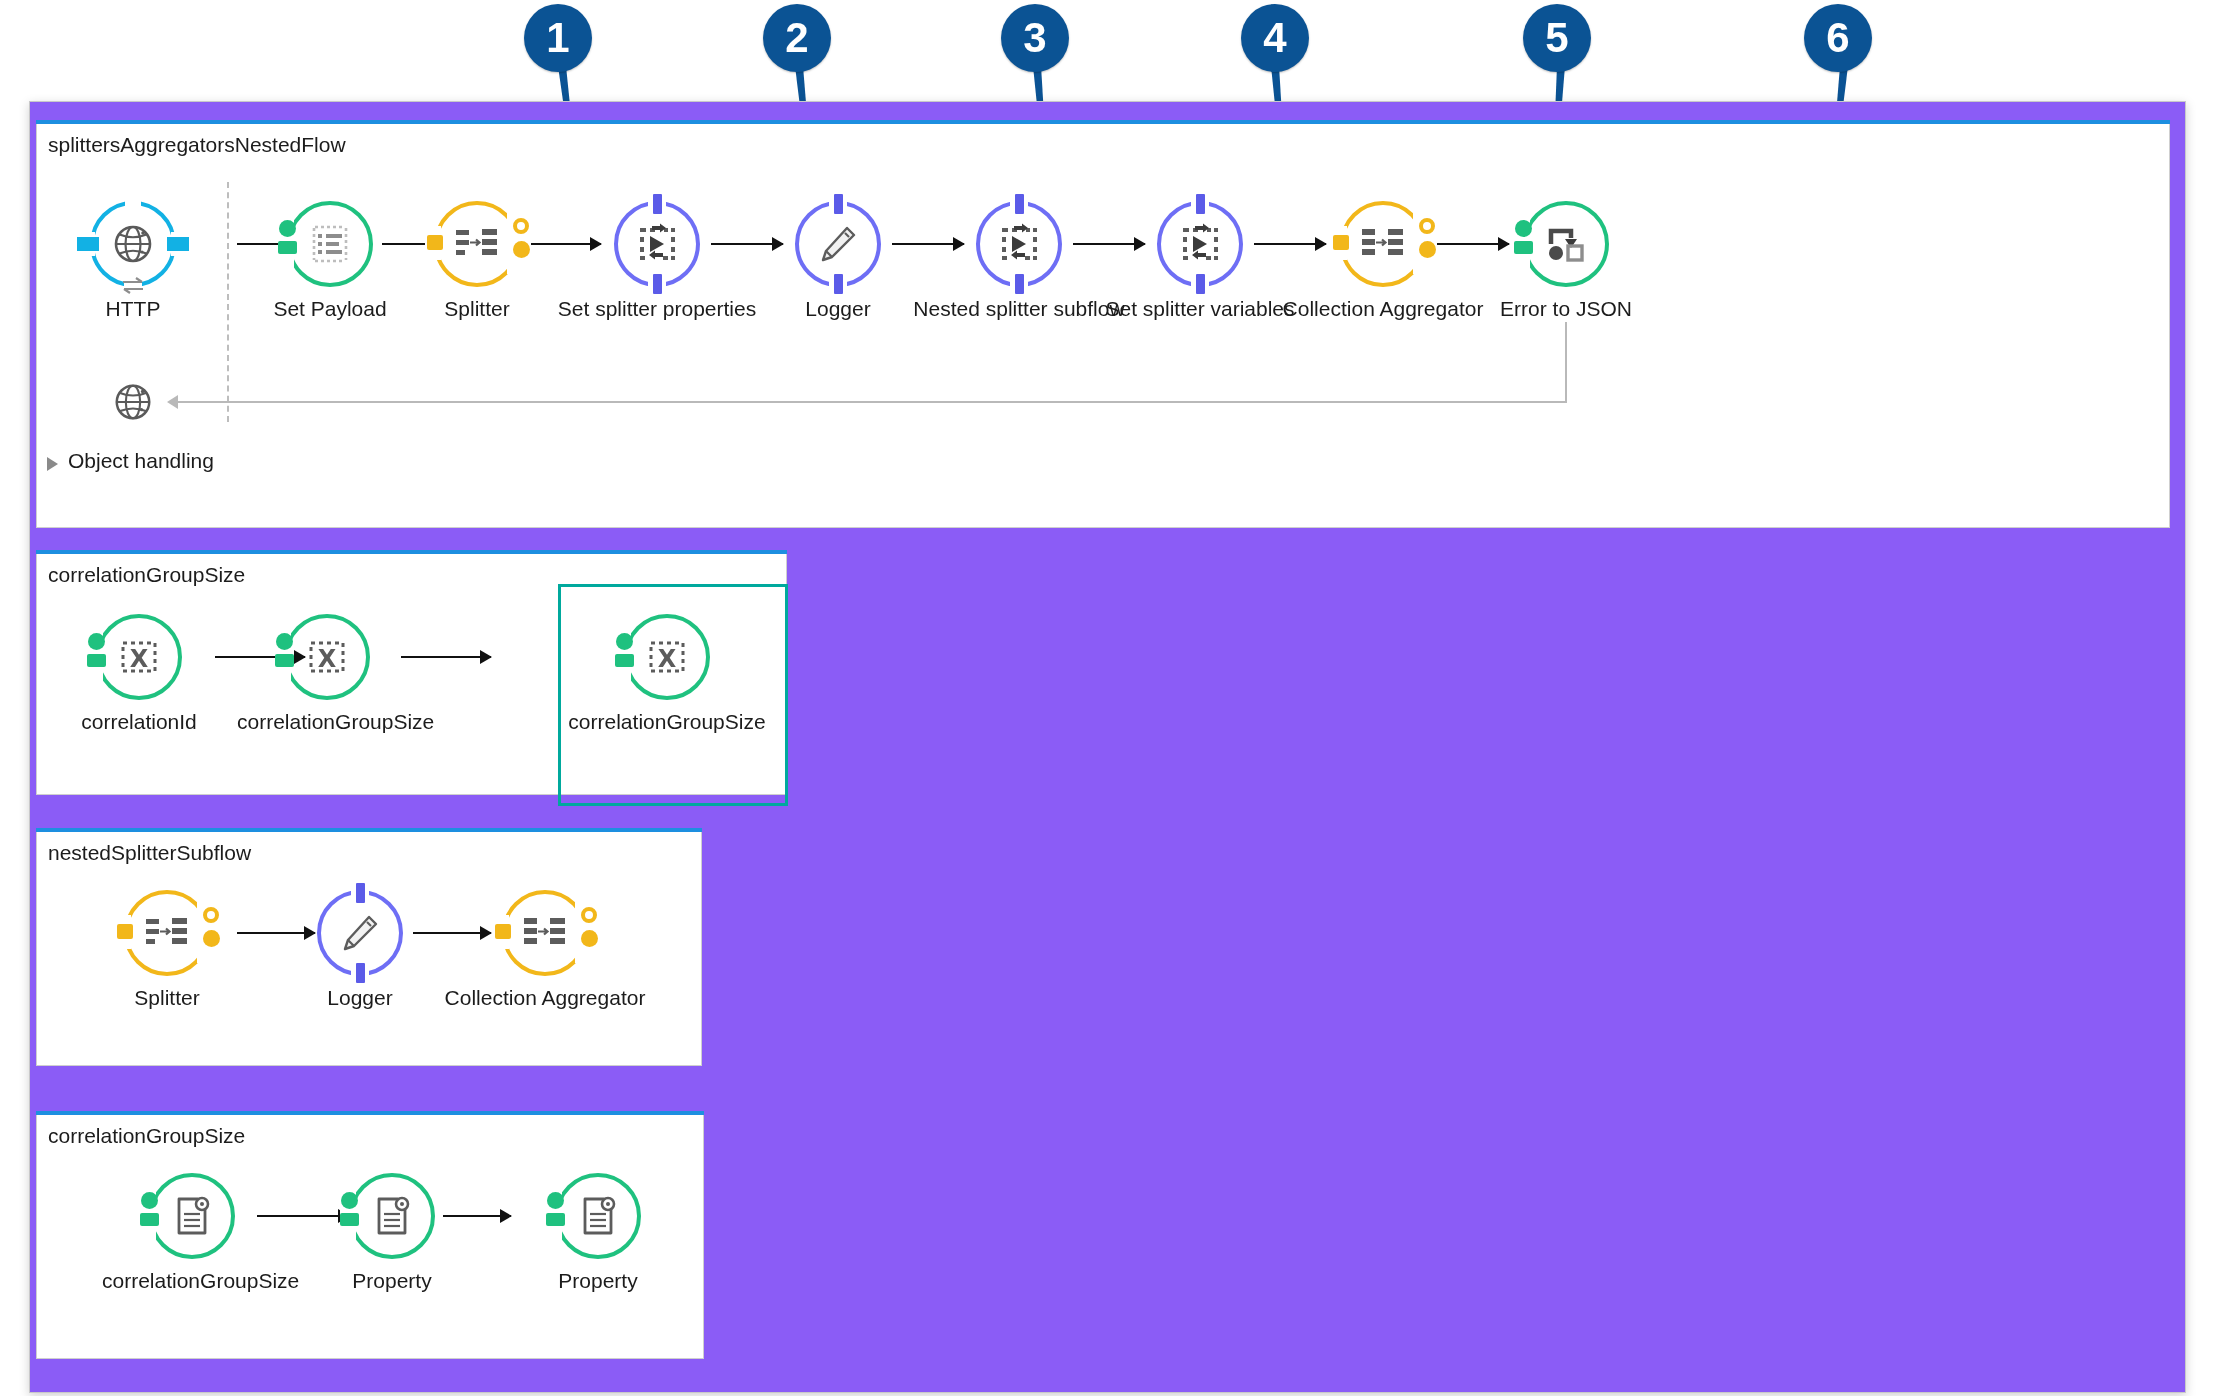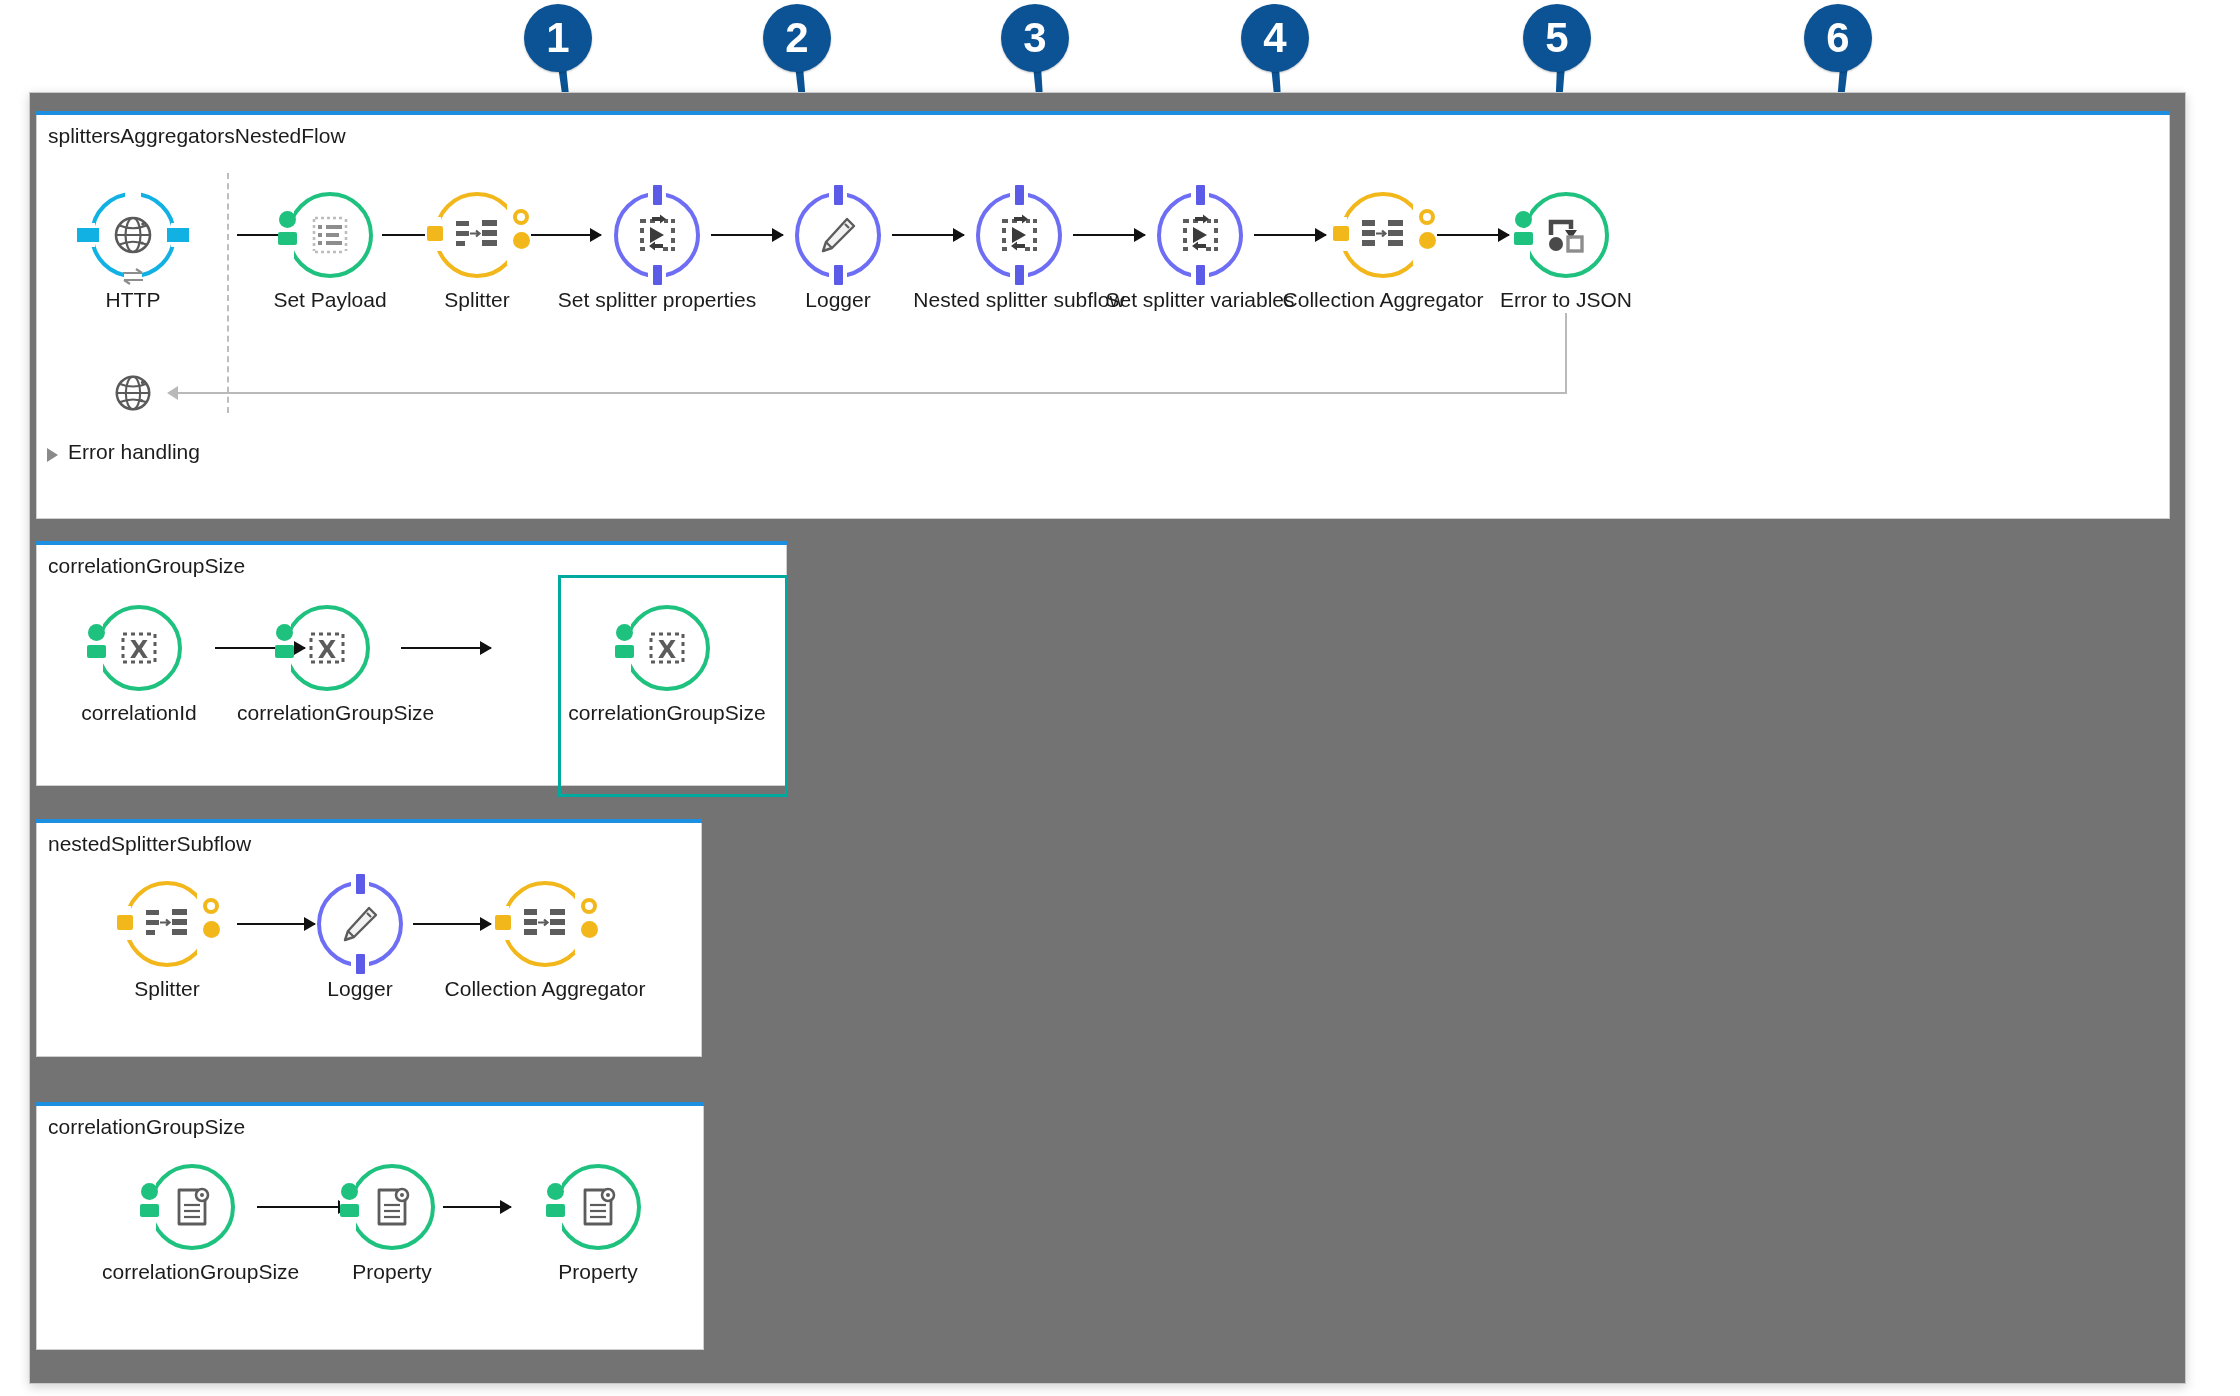--- a/index.html
+++ b/index.html
@@ -2,22 +2,22 @@
 <html><head>
 <meta charset="utf-8">
 <style>
   html,body{margin:0;padding:0;background:#ffffff;}
   body{width:2240px;height:1396px;font-family:"Liberation Sans",sans-serif;-webkit-font-smoothing:antialiased;}
 
   #root{position:relative;width:2240px;height:1396px;overflow:hidden;background:#ffffff;}
 
   
   .canvas{
-    position:absolute;left:29px;top:92px;width:2155px;height:1290px;
-    background:#737373;border:1px solid #c9c9c9;
+    position:absolute;left:29px;top:101px;width:2155px;height:1290px;
+    background:#8b5cf6;border:1px solid #c9c9c9;
     box-shadow:0 3px 10px rgba(0,0,0,.18);
   }
 
   
   .panel{position:absolute;background:#ffffff;border:1px solid #cfcfcf;border-top:none;}
   .panel-accent{position:absolute;left:-1px;right:-1px;top:-4px;height:4px;background:#1d8fe0;}
   .panel-title{
     position:absolute;left:11px;top:9px;font-size:21px;color:#1c1c1c;
     line-height:24px;white-space:nowrap;
   }
@@ -404,21 +404,21 @@
             <path d="M9.5 13.5 Q23 19 36.5 13.5" fill="none" stroke="#5a5a5a" stroke-width="2.2"></path>
             <path d="M9.5 32.5 Q23 27 36.5 32.5" fill="none" stroke="#5a5a5a" stroke-width="2.2"></path>
             <circle cx="33" cy="12" r="1.8" fill="#5a5a5a"></circle>
             <circle cx="32" cy="31" r="1.6" fill="#5a5a5a"></circle>
           </svg>
         </div>
       </div>
 
       <div class="err-row" style="left:9px;top:325px;">
         <div class="err-tri" style="left:1px;top:8px;"></div>
-        <span style="position:absolute;left:22px;top:0;white-space:nowrap;">Error handling</span>
+        <span style="position:absolute;left:22px;top:0;white-space:nowrap;">Object handling</span>
       </div>
     </div>
 
     <div class="panel" style="left:6px;top:452px;width:749px;height:240px;">
       <div class="panel-accent"></div>
       <div class="panel-title">correlationGroupSize</div>
 
       <div class="arrow" style="left:178px;top:102px;width:90px;"></div>
       <div class="arrow" style="left:364px;top:102px;width:90px;"></div>
 

